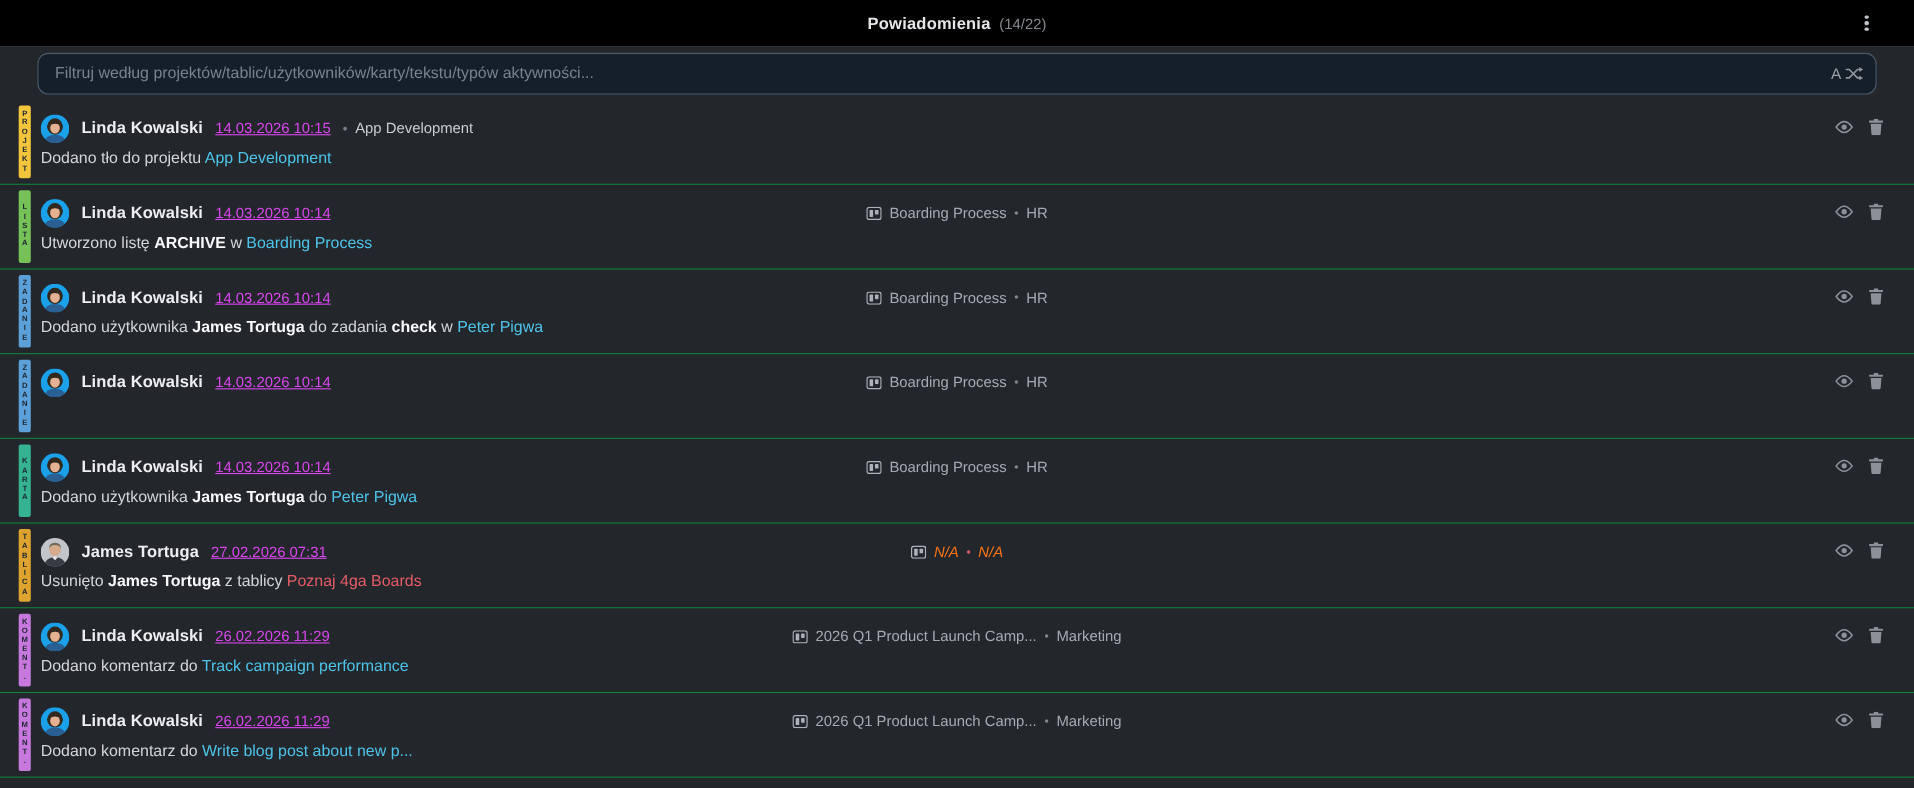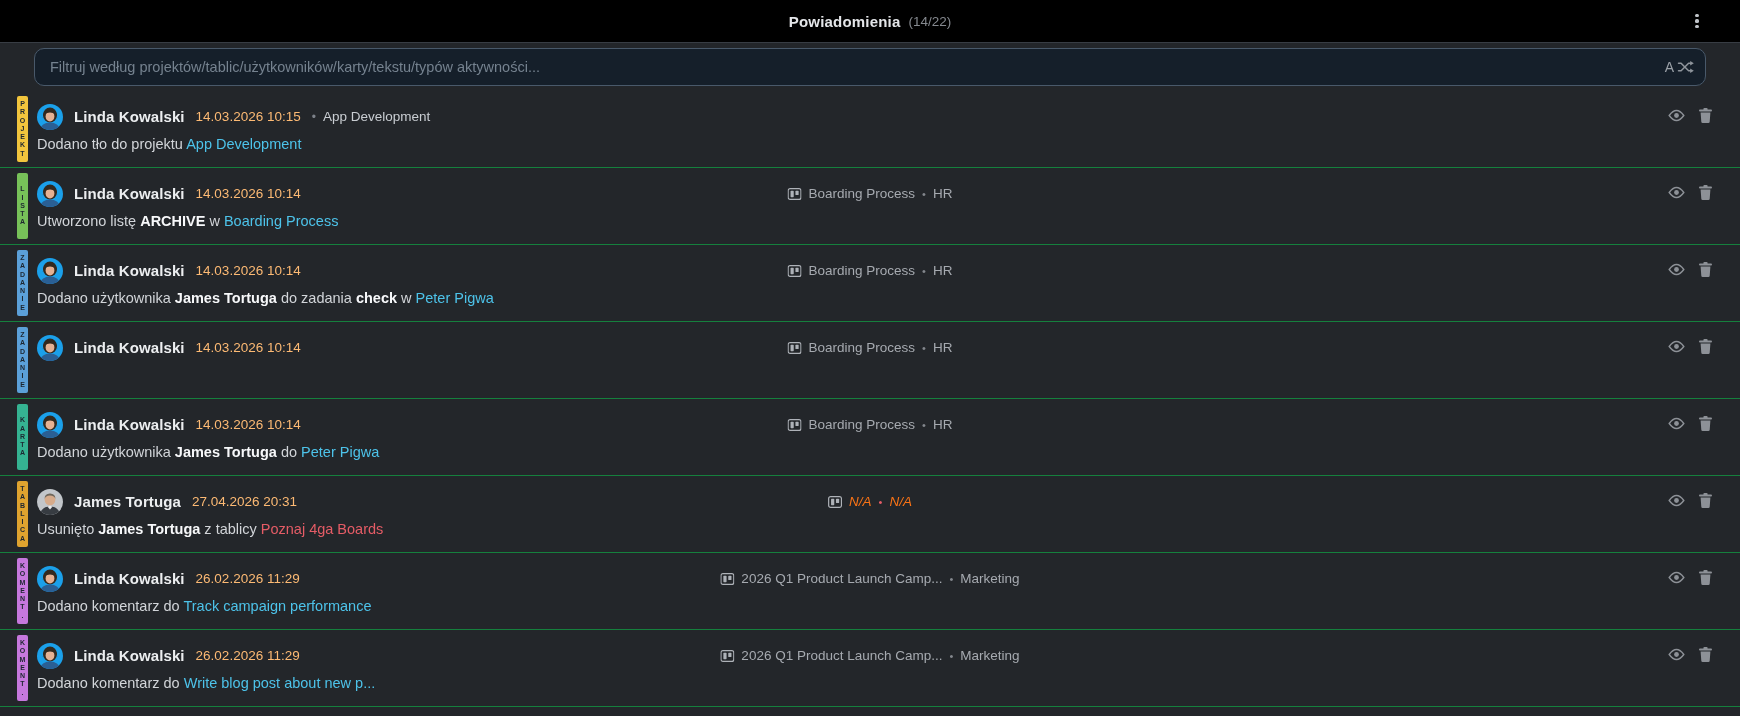--- a/index.html
+++ b/index.html
@@ -54,21 +54,21 @@
   .strip span{
     font-size:7px;font-weight:bold;line-height:8.3px;color:#1d2630;
     letter-spacing:0;
   }
   .row-main{padding:12px 0 0 37px;}
   .name-line{display:flex;align-items:center;gap:11px;height:27px;}
   .avatar-bg{
     width:26px;height:26px;border-radius:50%;overflow:hidden;flex:0 0 auto;
   }
   .user-name{color:#eceef0;font-size:15px;font-weight:bold;letter-spacing:.1px;}
-  .time{color:#fdba74;font-size:13.5px;}
+  .time{color:#d946ef;font-size:13.5px;text-decoration:underline;}
   .inline-ctx{display:flex;align-items:center;gap:7px;}
   .inline-ctx .dot{color:#7d828a;font-size:12px;}
   .inline-ctx .inline-name{color:#c9cdd2;font-size:13.5px;}
   .body-line{margin-top:5px;font-size:14.5px;color:#d2d5d9;line-height:19px;}
   .seg-normal{color:#d2d5d9;}
   .seg-bold{color:#f7f8fa;font-weight:bold;}
   .seg-link{color:#4dc3ea;cursor:pointer;}
   .seg-danger-link{color:#e55c66;cursor:pointer;}
   
   .ctx{
@@ -390,21 +390,21 @@
       <div class="name-line">
         <div class="avatar-bg">
             <div style="width:26px;height:26px;background:#c2c6ca"><svg width="26" height="26" viewBox="0 0 26 26">
                 <ellipse cx="13" cy="10.6" rx="5.4" ry="5.8" fill="#d6ab8b"></ellipse>
                 <path d="M7.6 10 Q7.4 4.6 13 4.5 Q18.6 4.6 18.4 10 Q17.6 6.6 13 6.5 Q8.4 6.6 7.6 10 Z" fill="#6e675c"></path>
                 <path d="M2.5 26 Q4.5 17.6 13 17.6 Q21.5 17.6 23.5 26 Z" fill="#373c42"></path>
                 <path d="M10.6 17.8 L13 20.4 L15.4 17.8 L13 16.6 Z" fill="#e9eaec"></path>
               </svg></div>
           </div>
         <span class="user-name">James Tortuga</span>
-        <span class="time">27.04.2026 20:31</span>
+        <span class="time">27.02.2026 07:31</span>
 
       </div>
       <div class="body-line"><span class="seg-normal">Usunięto </span><span class="seg-bold">James Tortuga</span><span class="seg-normal"> z tablicy </span><span class="seg-danger-link">Poznaj 4ga Boards</span></div>
     </div>
     <div class="ctx missing">
       <span class="board-ic">
         <svg width="14" height="12" viewBox="0 0 14 12">
           <rect x="0.6" y="0.6" width="12.8" height="10.8" rx="2" fill="none" stroke="currentColor" stroke-width="1.2"></rect>
           <rect x="3" y="2.8" width="3.2" height="6.4" rx="0.6" fill="currentColor"></rect>
           <rect x="7.9" y="2.8" width="3.2" height="4.2" rx="0.6" fill="currentColor"></rect>

